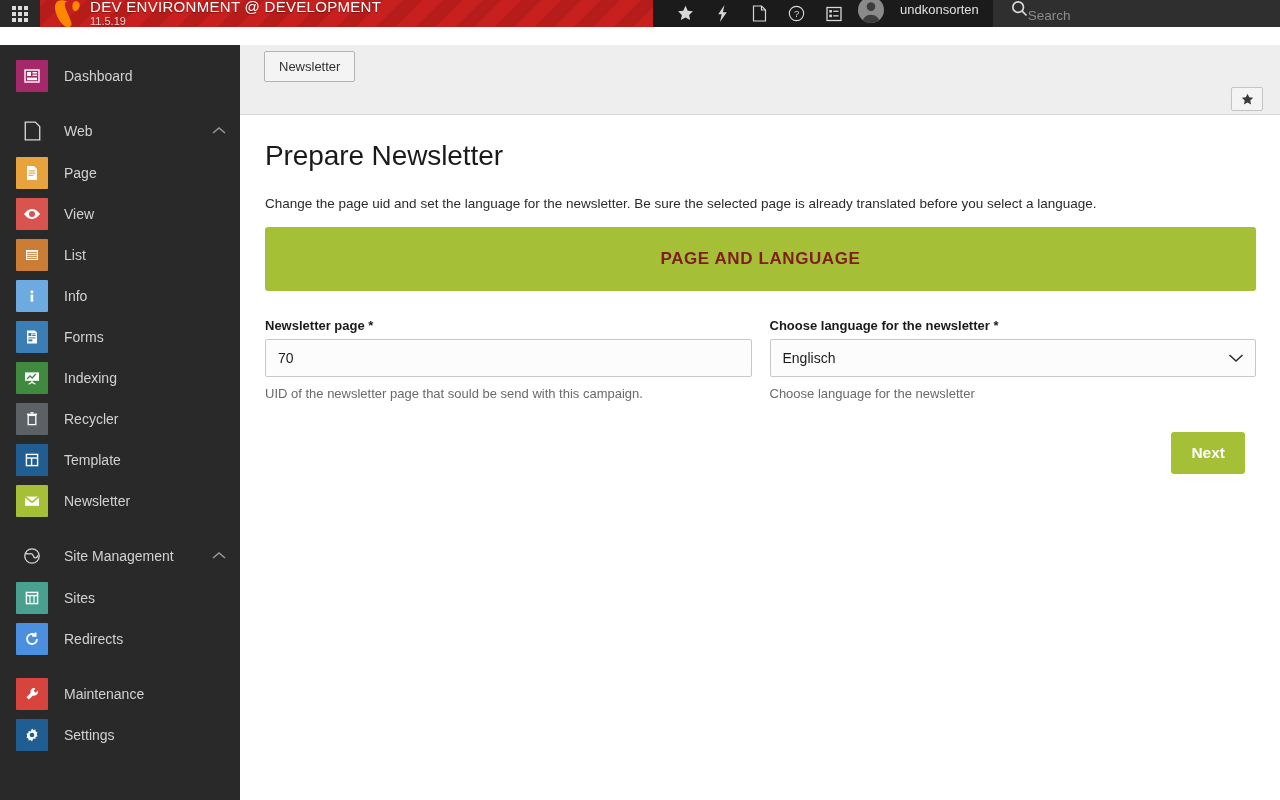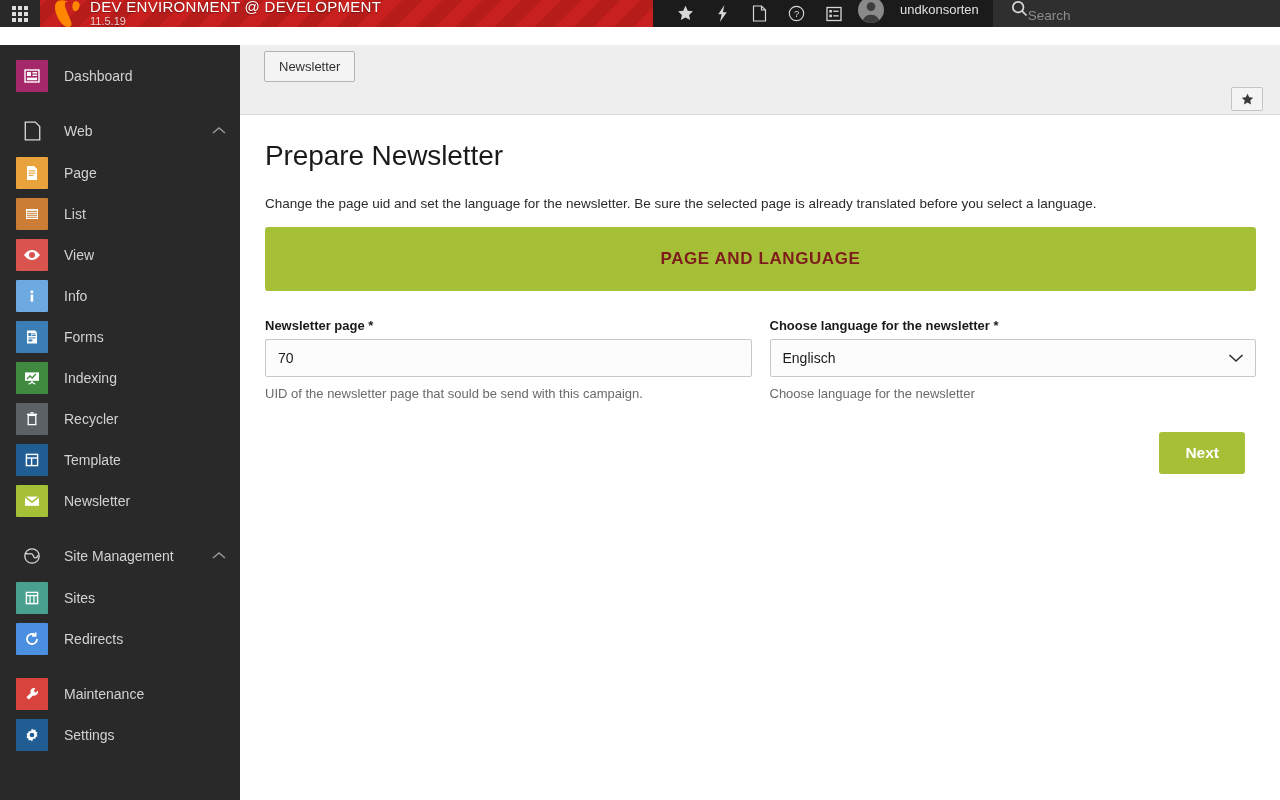--- a/index.html
+++ b/index.html
@@ -194,21 +194,21 @@
     display: block; margin-top: 9px;
     font-size: 13px; color: #6a6a6a;
   }
   #actions {
     display: flex; justify-content: flex-end;
     margin-top: 31px; padding-right: 11px;
   }
   #next-button {
     background: #a5c037; border: 0; border-radius: 3px;
     color: #ffffff; font-weight: bold; font-size: 15.5px;
-    padding: 0 26px; height: 42px; cursor: pointer;
+    padding: 0 20px; height: 42px; cursor: pointer;
     font-family: "Liberation Sans", sans-serif;
   }
 </style>
 </head>
 <body>
 
 <div id="topbar">
 
   <div id="module-menu-toggle">
     <span class="grid-icon">
@@ -333,40 +333,40 @@
         <path fill="#fff" d="M5 3h7l3 3v11H5z"></path>
         <rect x="6.6" y="7.4" width="6.8" height="1.1" fill="#e8a33d"></rect>
         <rect x="6.6" y="9.6" width="6.8" height="1.1" fill="#e8a33d"></rect>
         <rect x="6.6" y="11.8" width="4.8" height="1.1" fill="#e8a33d"></rect>
       </svg>
     </span>
     <span class="mlabel">Page</span>
   </div>
 
   <div class="nav-item">
+    <span class="micon" style="background:#d9534f">
+      <svg width="22" height="20" viewBox="0 0 22 20">
+        <path fill="#fff" d="M11 5C6.4 5 3 10 3 10s3.4 5 8 5 8-5 8-5-3.4-5-8-5zm0 8a3 3 0 110-6 3 3 0 010 6z"></path>
+        <circle cx="11" cy="10" r="1.9" fill="#d9534f"></circle>
+      </svg>
+    </span>
+    <span class="mlabel">View</span>
+  </div>
+
+  <div class="nav-item">
     <span class="micon" style="background:#cb7d36">
       <svg width="20" height="20" viewBox="0 0 20 20">
         <rect x="4" y="5" width="12" height="10" fill="#fff"></rect>
         <rect x="5" y="6.8" width="10" height="1" fill="#cb7d36"></rect>
         <rect x="5" y="8.8" width="10" height="1" fill="#cb7d36"></rect>
         <rect x="5" y="10.8" width="10" height="1" fill="#cb7d36"></rect>
         <rect x="5" y="12.8" width="10" height="1" fill="#cb7d36"></rect>
       </svg>
     </span>
     <span class="mlabel">List</span>
-  </div>
-
-  <div class="nav-item">
-    <span class="micon" style="background:#d9534f">
-      <svg width="22" height="20" viewBox="0 0 22 20">
-        <path fill="#fff" d="M11 5C6.4 5 3 10 3 10s3.4 5 8 5 8-5 8-5-3.4-5-8-5zm0 8a3 3 0 110-6 3 3 0 010 6z"></path>
-        <circle cx="11" cy="10" r="1.9" fill="#d9534f"></circle>
-      </svg>
-    </span>
-    <span class="mlabel">View</span>
   </div>
 
   <div class="nav-item">
     <span class="micon" style="background:#6daae0">
       <svg width="20" height="20" viewBox="0 0 20 20">
         <rect x="8.6" y="4.6" width="2.6" height="2.6" fill="#fff"></rect>
         <rect x="8.6" y="8.6" width="2.6" height="7" fill="#fff"></rect>
       </svg>
     </span>
     <span class="mlabel">Info</span>

